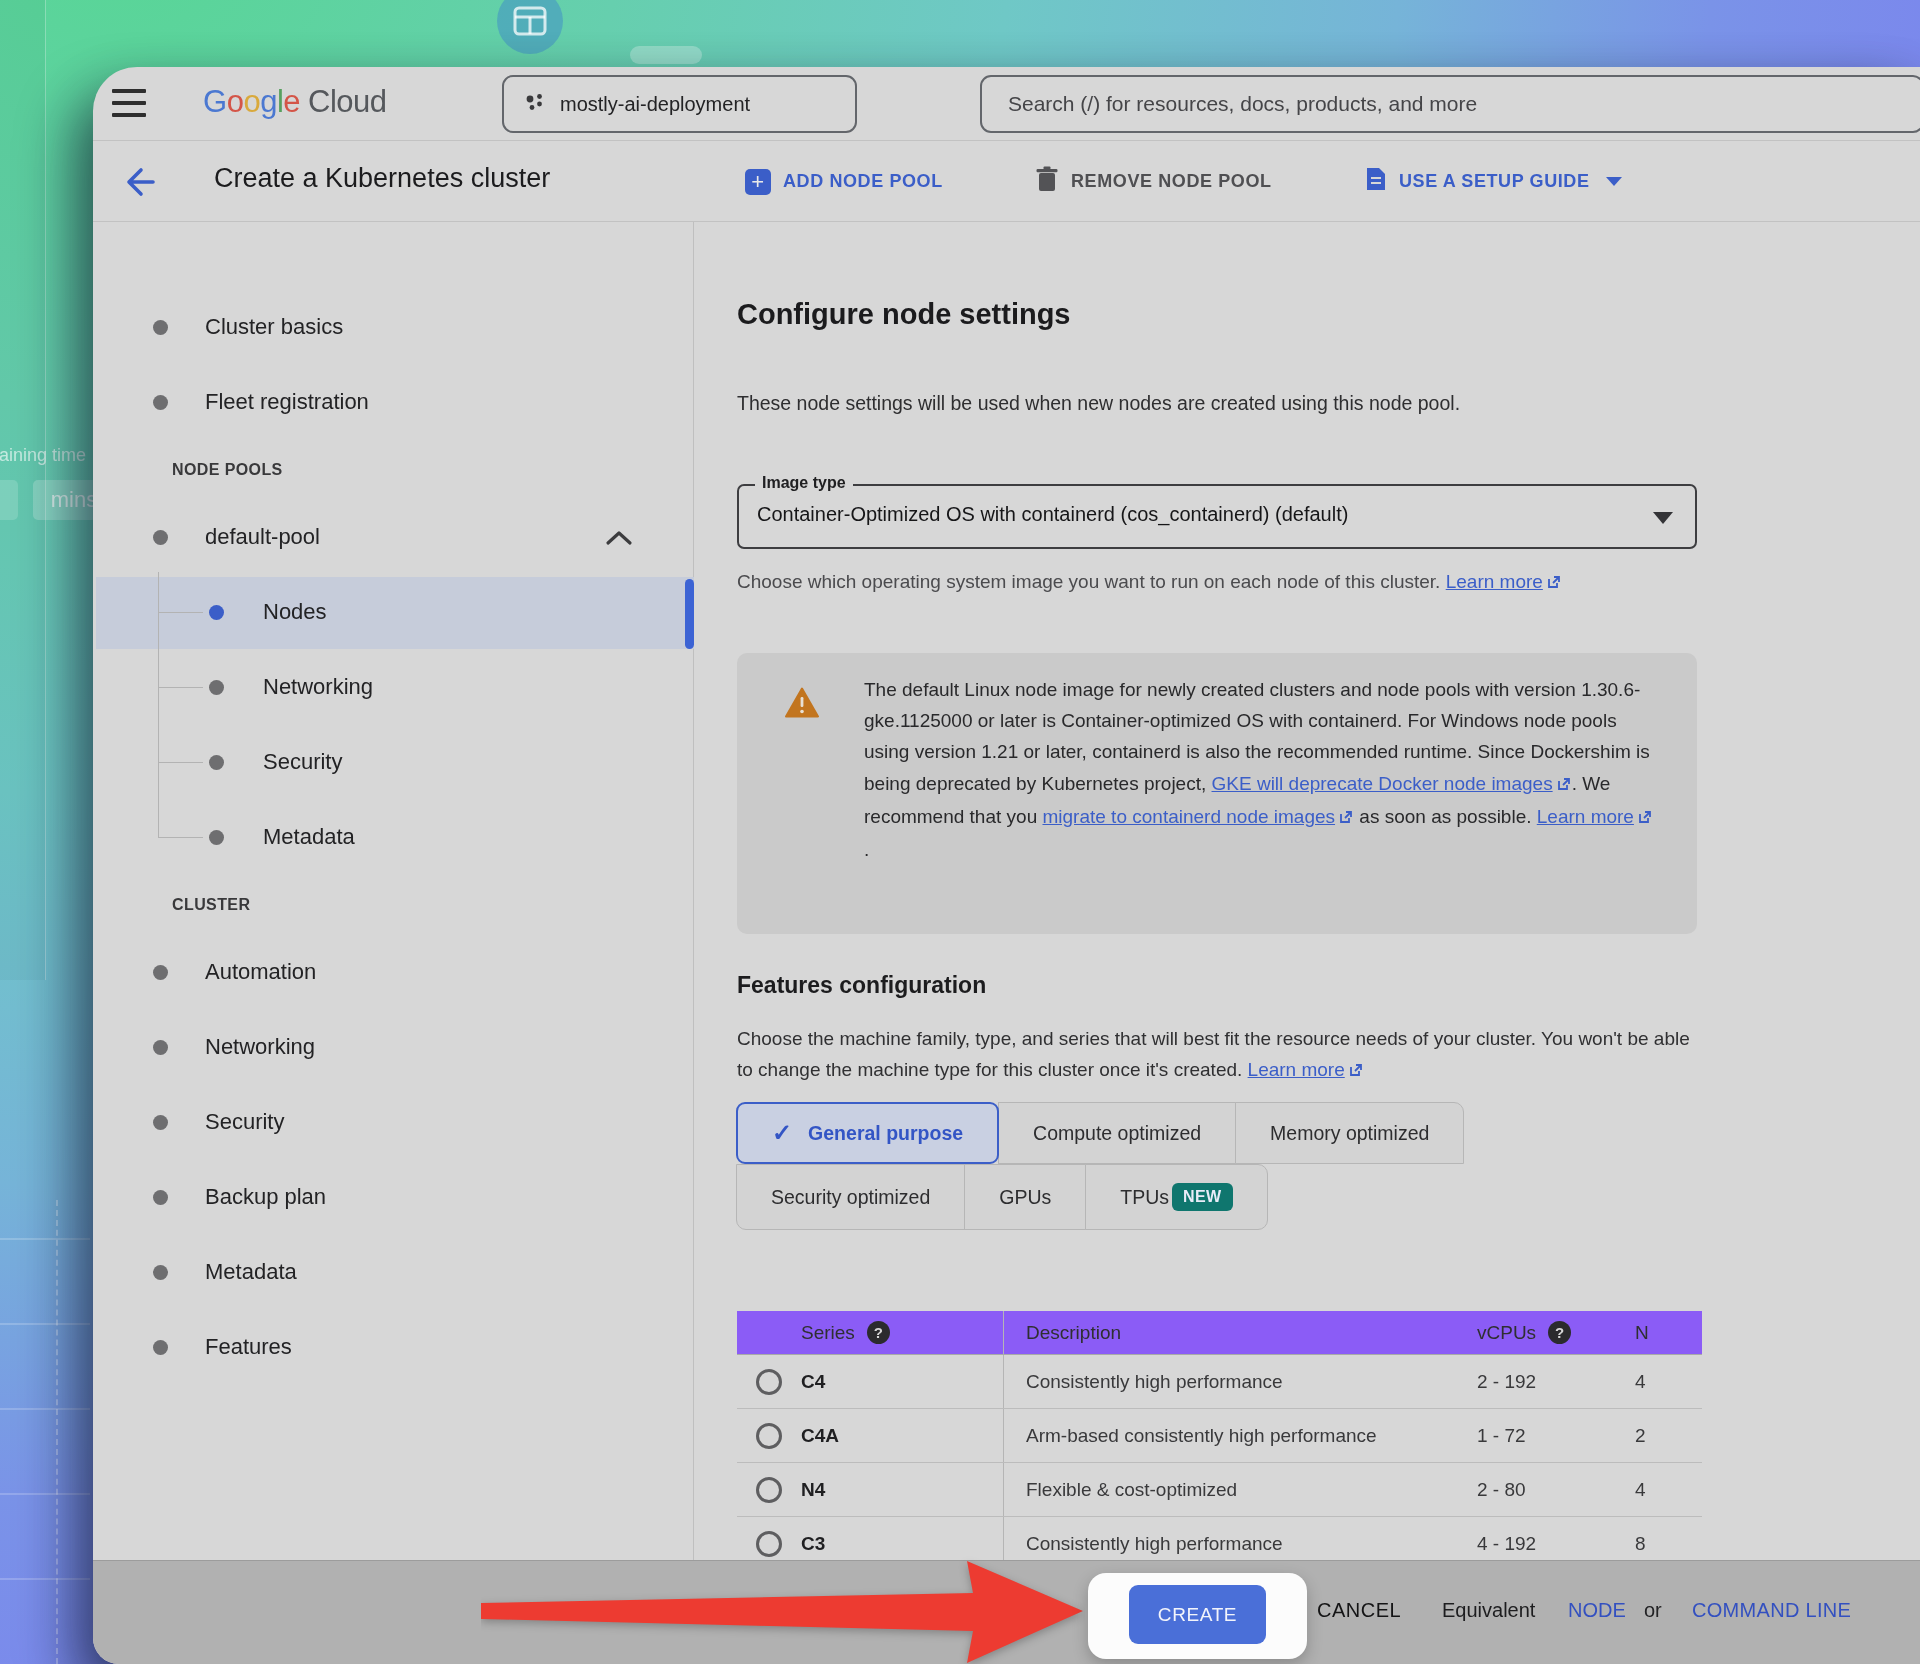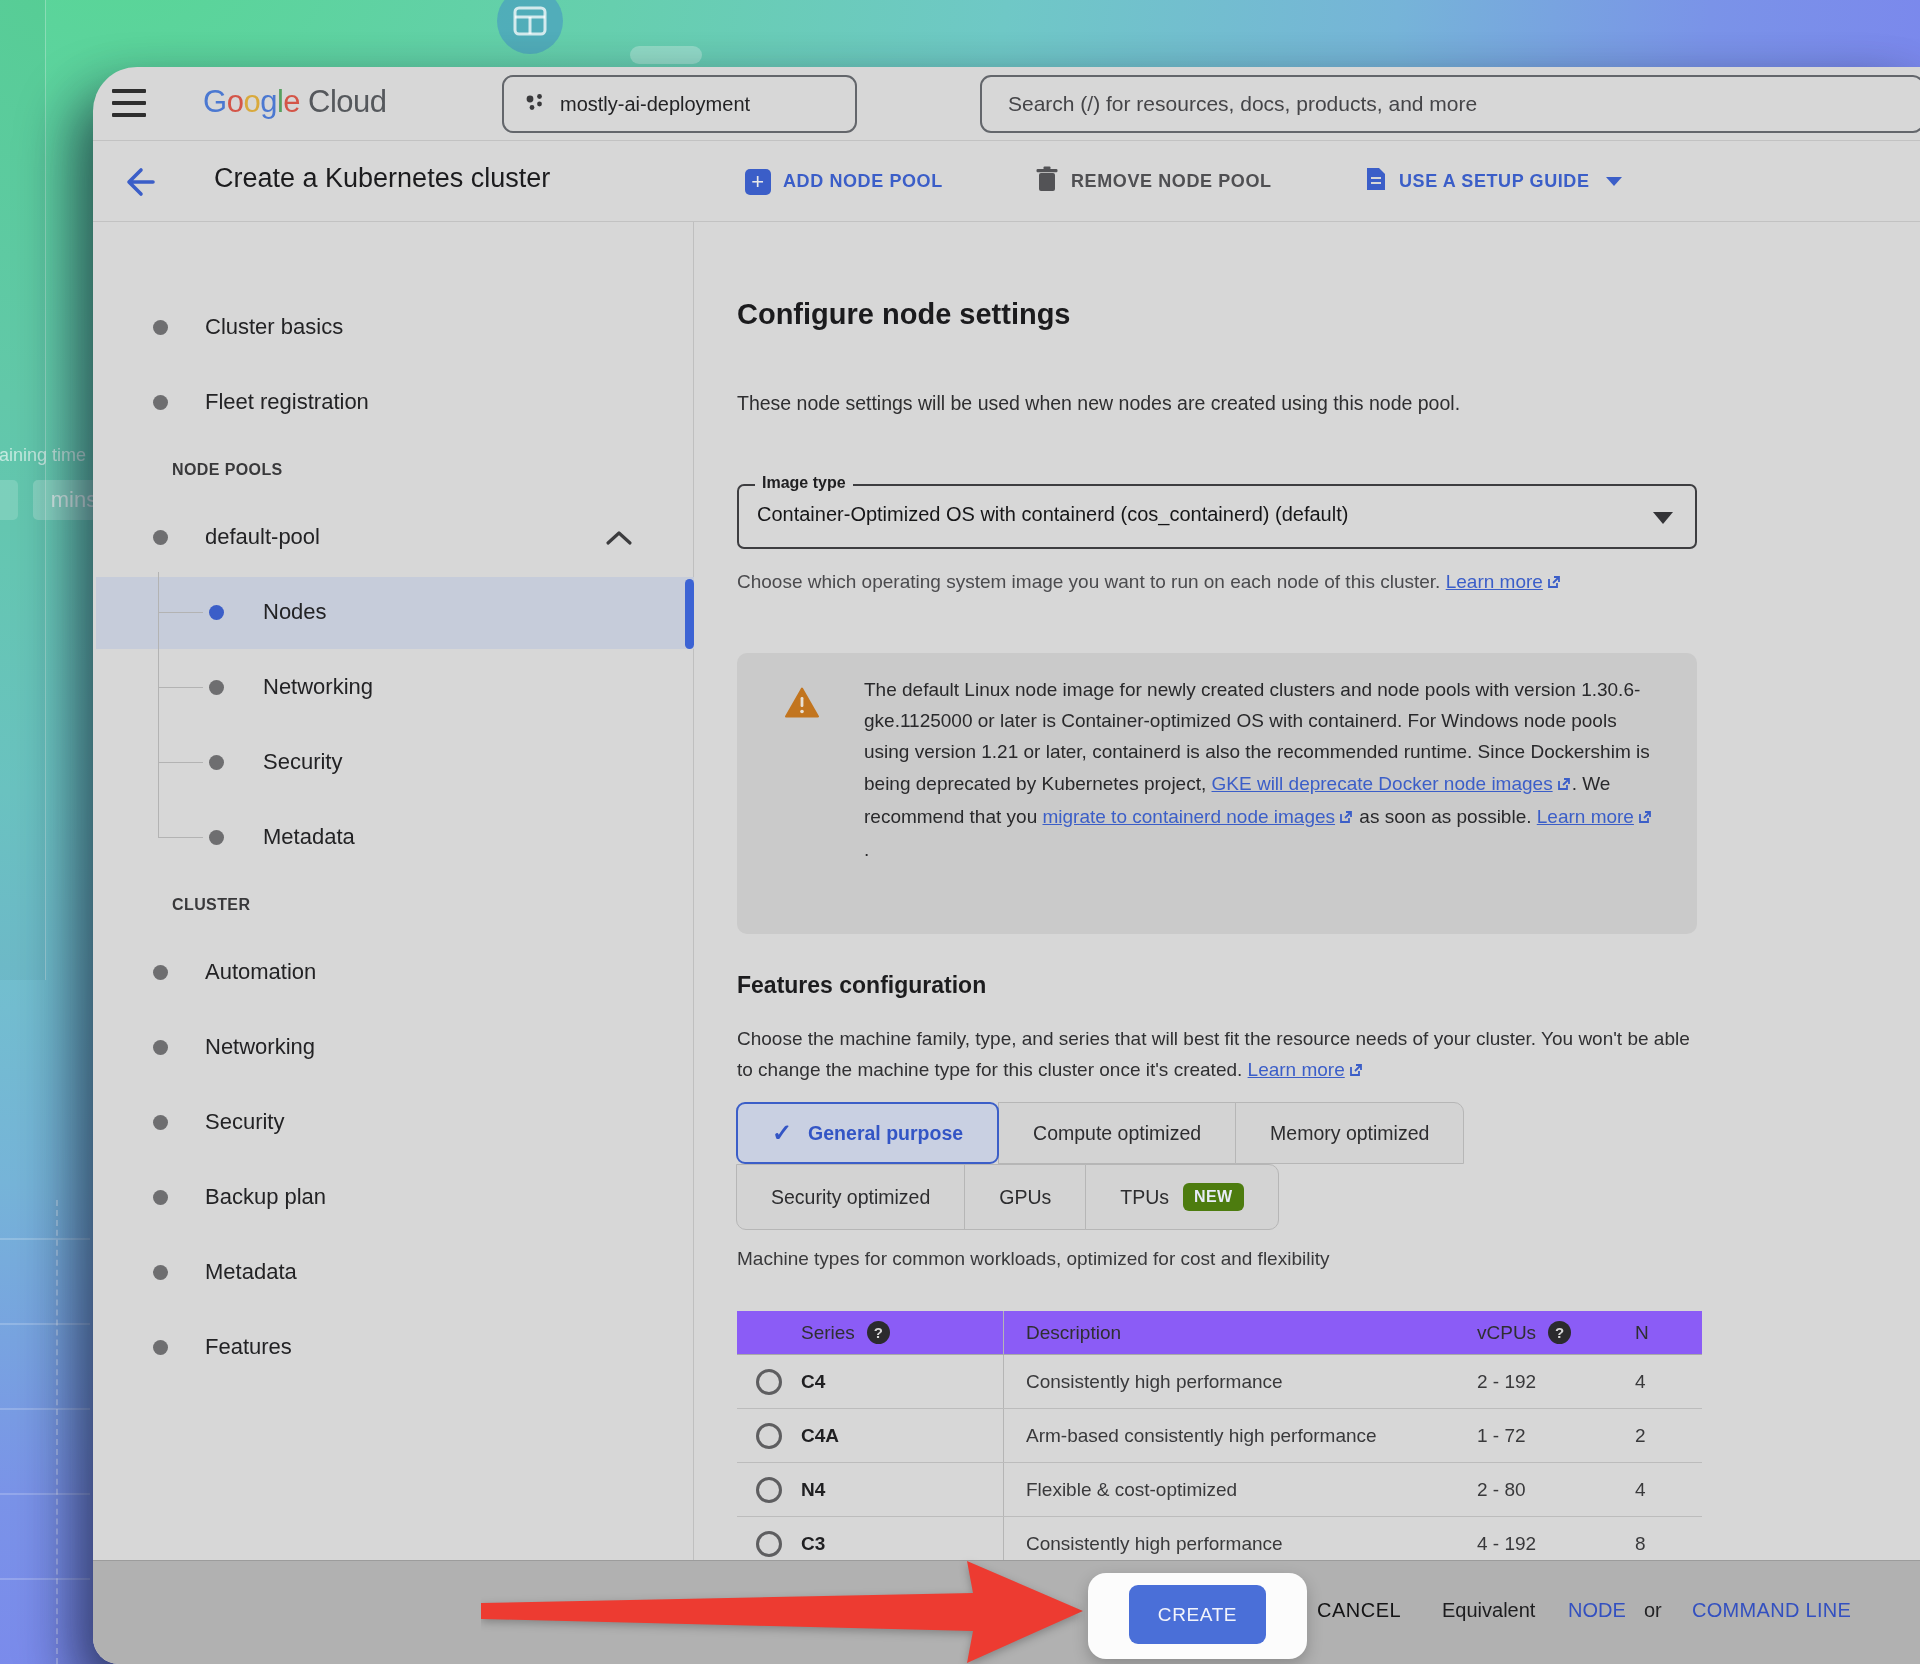--- a/index.html
+++ b/index.html
@@ -121,22 +121,22 @@
     border:1px solid #b6b6b6; margin-left:-1px; font-size:19.5px; font-weight:500;
     color:#2d2d2f; cursor:pointer; background:#d3d3d3; white-space:nowrap; }
   .tabrow1 .tab:first-child { border-radius:10px 0 0 0; }
   .tabrow1 .tab:last-child { border-radius:0 10px 0 0;align-items:center; }
   .tabrow2 .tab { height:66px; }
   .tabrow2 .tab:first-child { border-radius:0 0 0 10px; }
   .tabrow2 .tab:last-child { border-radius:0 10px 10px 0; }
   .tab.selected { background:#c9d0e2; border:2px solid #3b5ec8 !important;
     border-radius:9px !important; color:#3355c5; font-weight:700; z-index:2; }
   .tab .check { color:#3355c5; font-size:24px; font-weight:700; margin-right:16px; }
-  .tab .new-badge { background:#4d7c0f; color:#e8ecf8; font-size:16px; font-weight:700;
-    border-radius:6px; padding:5px 11px; margin-left:14px; letter-spacing:0.4px; }
+  .tab .new-badge { background:#0f766e; color:#e8ecf8; font-size:16px; font-weight:700;
+    border-radius:6px; padding:5px 11px; margin-left:3px; letter-spacing:0.4px; }
 
   .caption { position:absolute; left:43px; top:1026px; font-size:19px; color:#39393b; }
 
   .mtable { position:absolute; left:43px; top:1089px; width:965px; overflow:hidden; }
   .trow { display:flex; align-items:center; height:54px; border-bottom:1px solid #bcbcbc;
     cursor:pointer; }
   .thead { background:#8b5cf6; height:44px; border-bottom:1px solid #a9a9a9; cursor:default; }
   .c-radio { width:64px; flex:none; display:flex; justify-content:center; }
   .c-series { width:202px; flex:none; display:flex; align-items:center; gap:12px;
     font-size:19px; font-weight:700; color:#1f1f21; }
@@ -383,21 +383,20 @@
           </div>
           <div class="tab">
             <span>GPUs</span>
           </div>
           <div class="tab">
             <span>TPUs</span>
             <span class="new-badge">NEW</span>
           </div>
         </div>
 
-      <div class="caption">Machine types for common workloads, optimized for cost and flexibility</div>
 
       <div class="mtable" id="mtable">
           <div class="trow thead">
             <div class="c-radio"></div>
             <div class="c-series">
               <span>Series</span>
               <span class="qmark">?</span>
             </div>
             <div class="c-desc">Description</div>
             <div class="c-vcpu">

